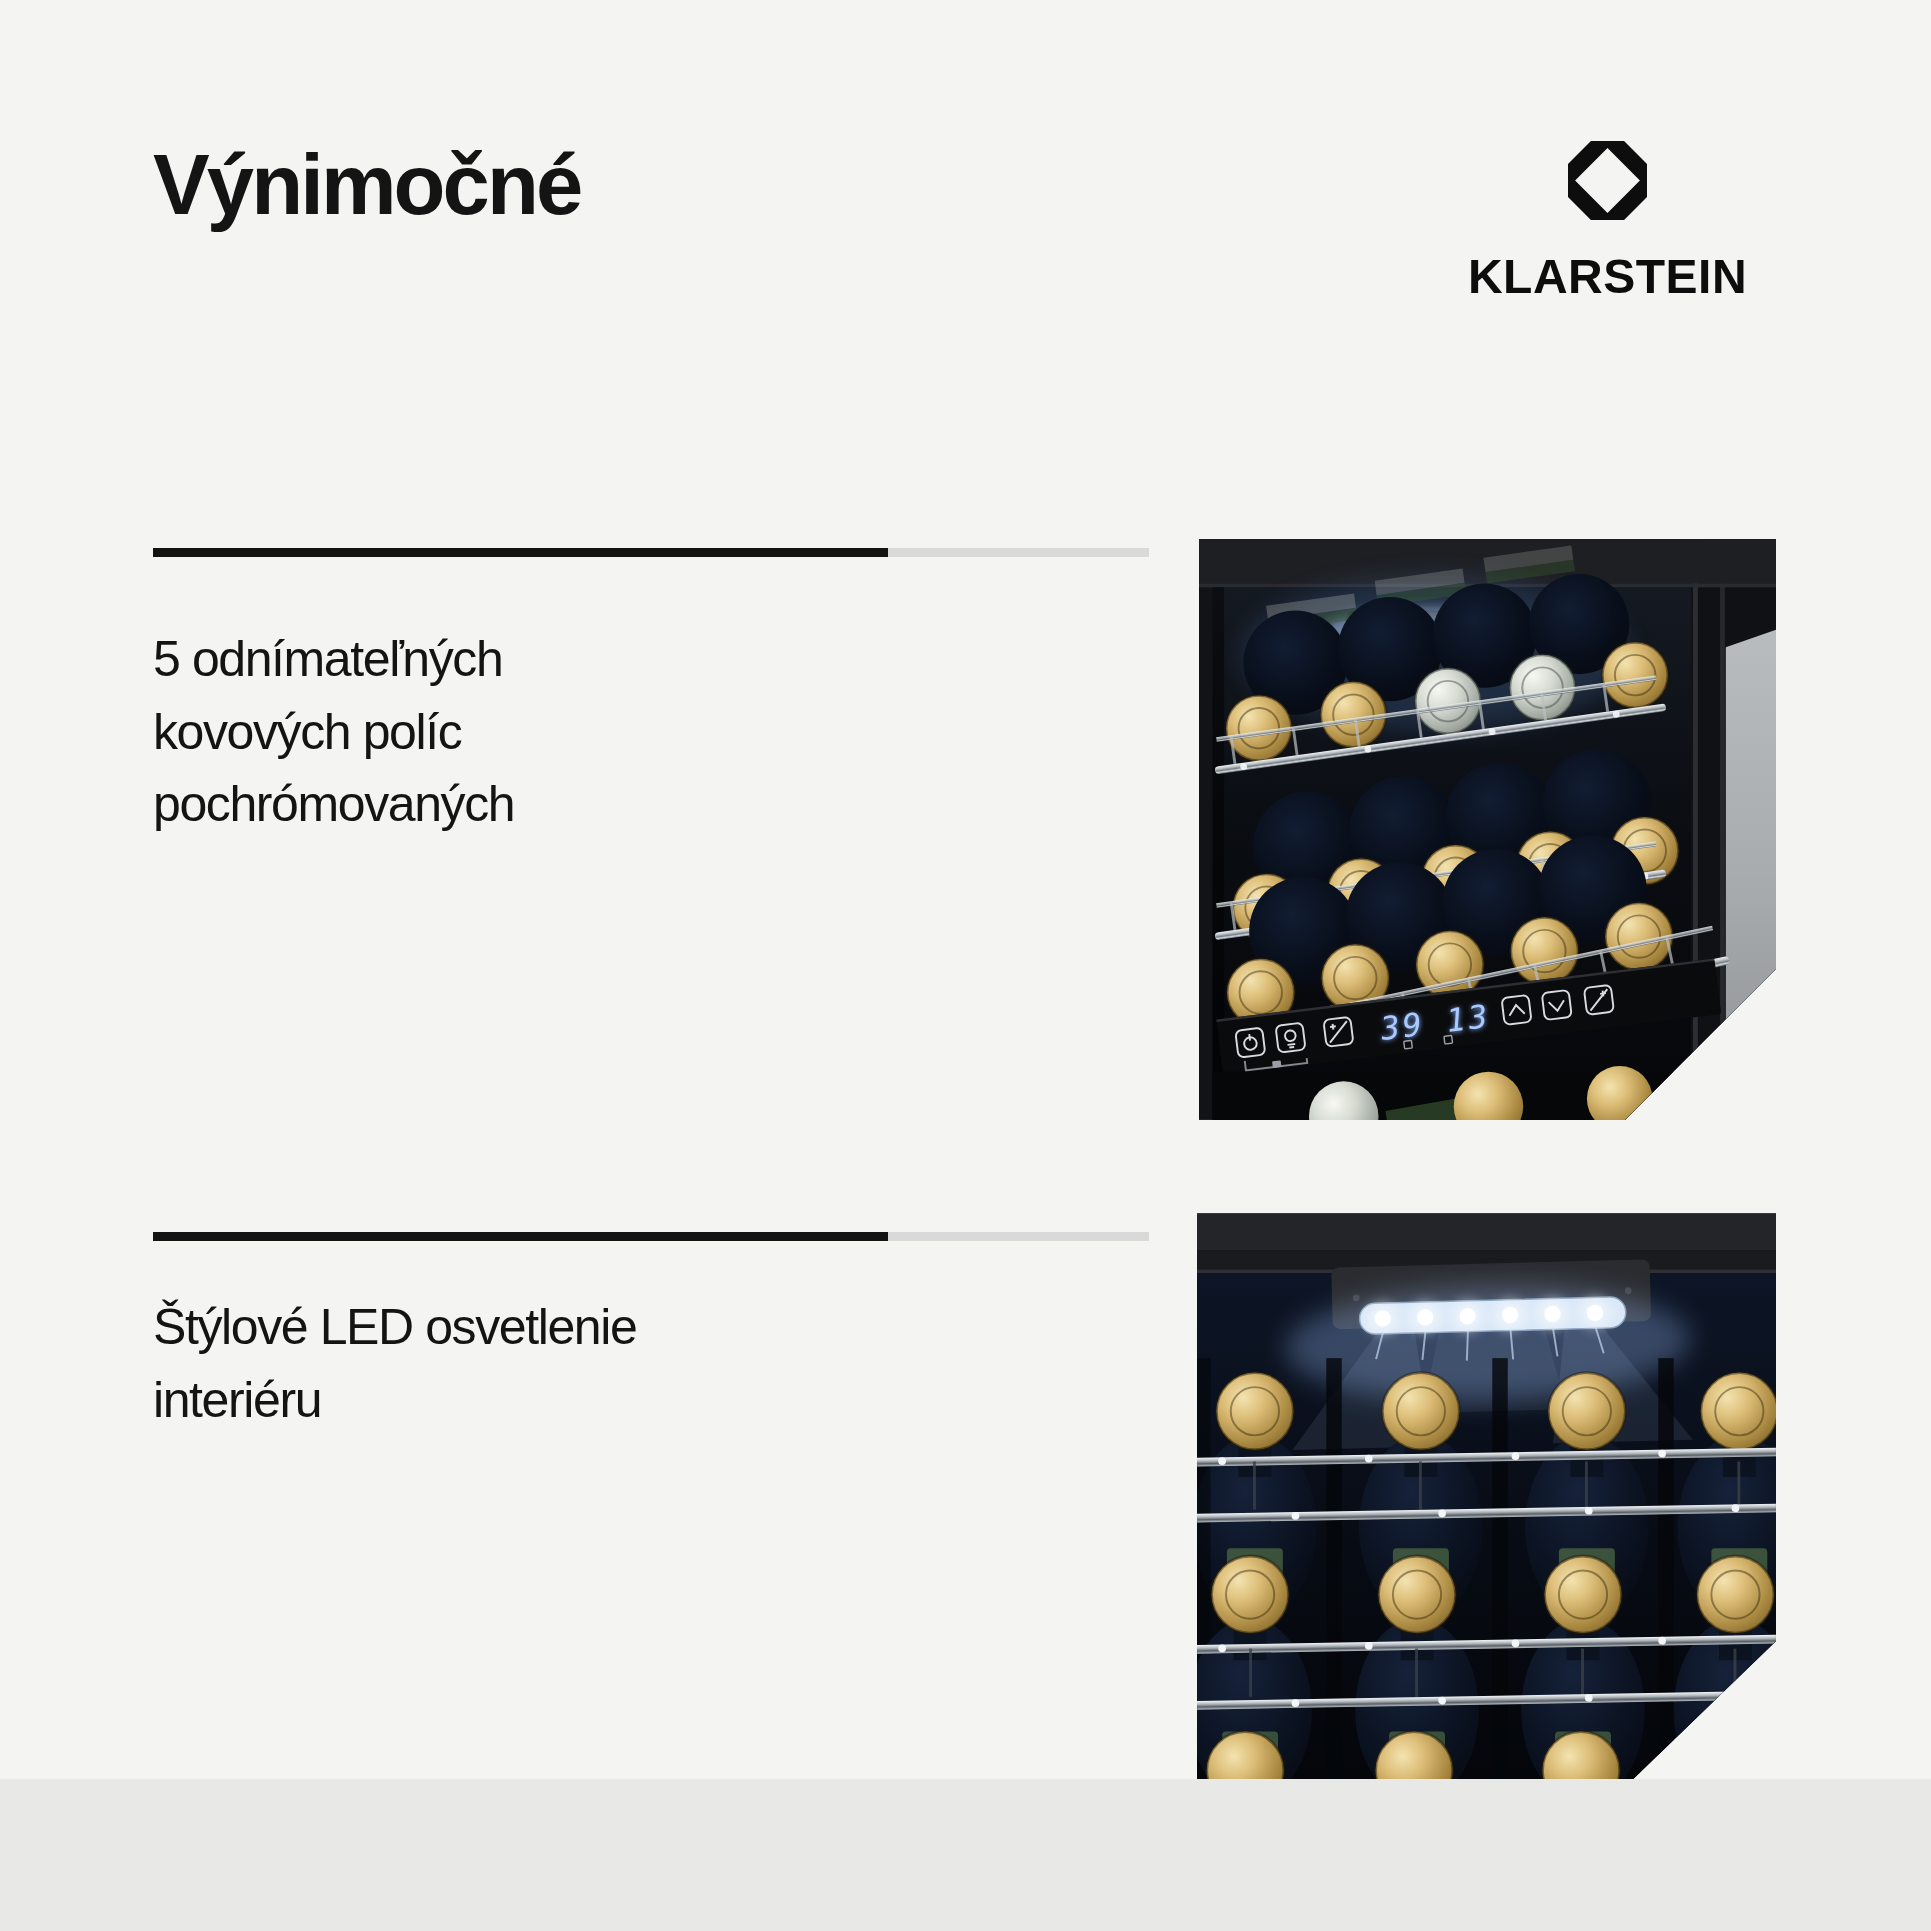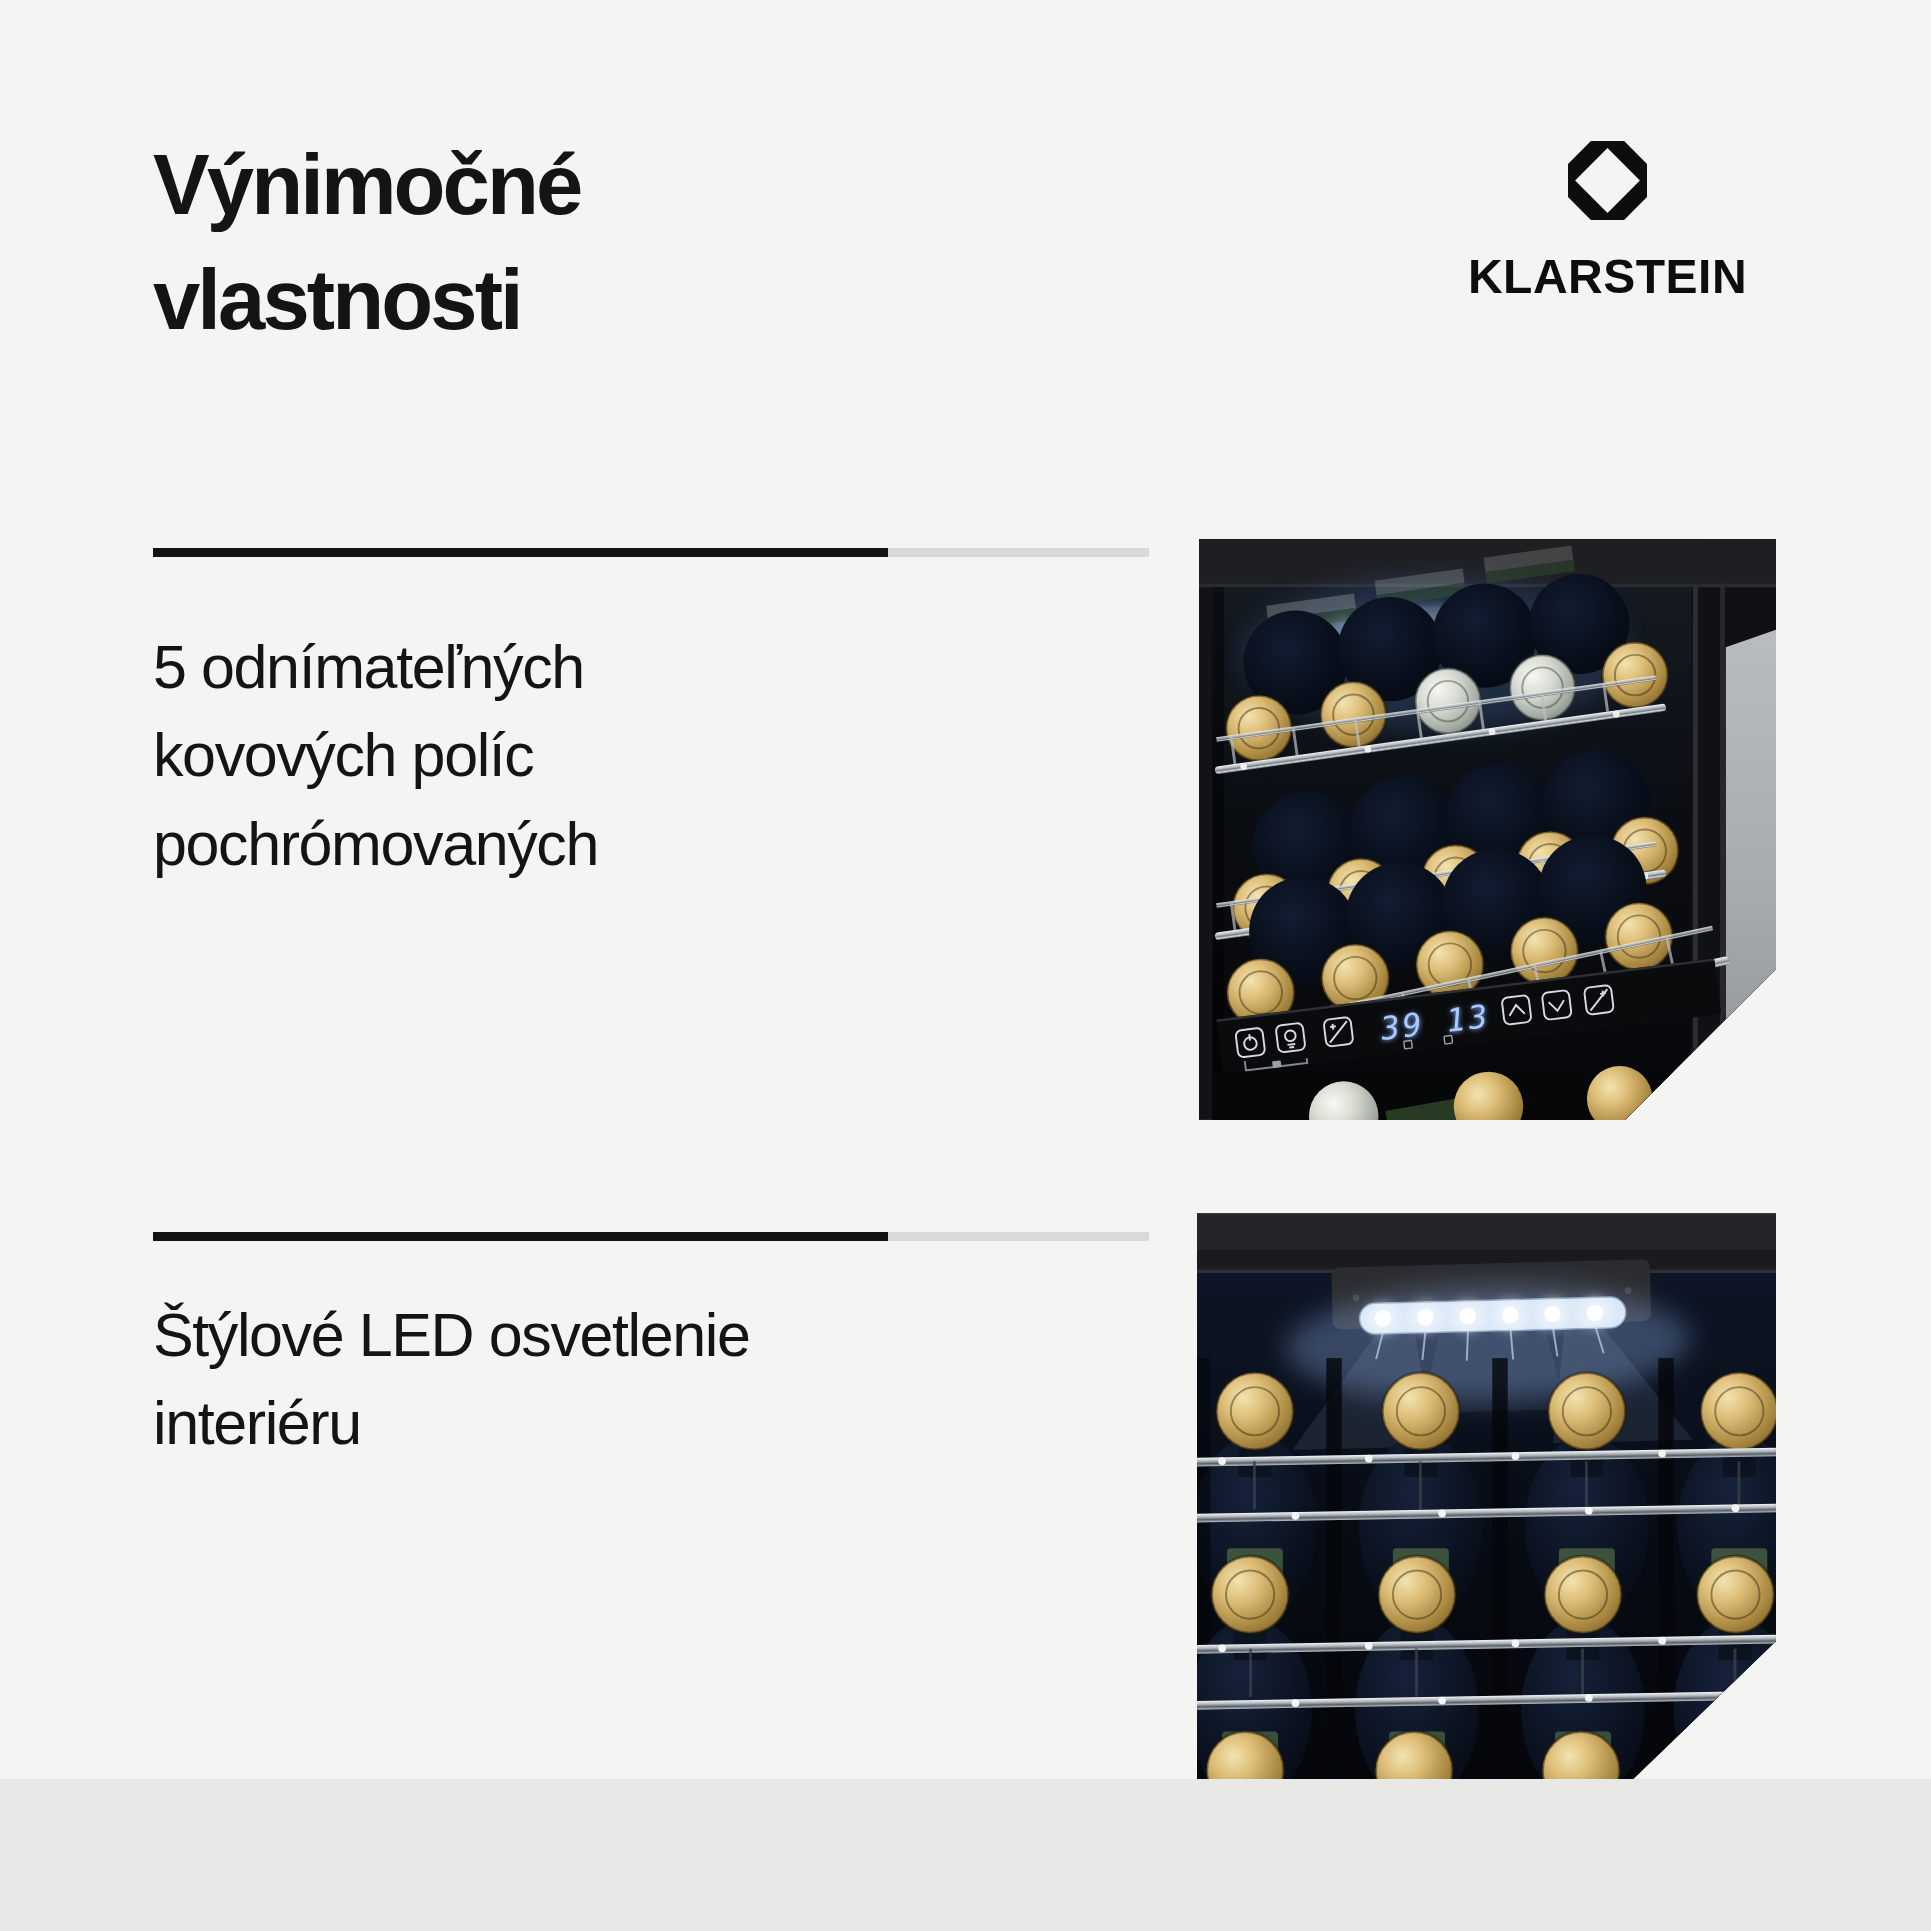--- a/index.html
+++ b/index.html
@@ -29,21 +29,21 @@
   }
   
   .divider{position:absolute; left:153px; width:996px; height:8.7px; display:flex;}
   .divider .dark{width:735px; height:100%; background:var(--divider-dark,#131313);}
   .divider .light{flex:1; height:100%; background:var(--divider-light,#d9d9d9);}
   .divider.d1{top:548px;}
   .divider.d2{top:1232px;}
 
   .feature-text{
     position:absolute; left:153px; margin:0;
-    font-size:61px; font-weight:400; line-height:1.45; letter-spacing:-1.4px;
+    font-size:50px; font-weight:400; line-height:1.45; letter-spacing:-1.4px;
     color:var(--text,#151515);
   }
   .feature-text span{display:block;}
   .feature-text.f1{top:623px;}
   .feature-text.f2{top:1291px;}
 
   .photo{position:absolute; margin:0; padding:0; overflow:hidden;}
   .photo svg{display:block;}
   .photo.p1{
     left:1199px; top:539px; width:577px; height:581px;
@@ -54,21 +54,20 @@
     clip-path:polygon(0 0,100% 0,100% 428px,428px 100%,0 100%);
   }
 </style>
 </head>
 <body>
 
 <div class="canvas">
 
   <h1 class="page-title">
     <span>Výnimočné</span>
-    <span>vlastnosti</span>
   </h1>
 
   <div class="brand">
     <svg class="brand-icon" viewBox="0 0 100 100" aria-hidden="true">
       <path fill="#0d0d0d" fill-rule="evenodd" d="M29,0 L71,0 L100,29 L100,71 L71,100 L29,100 L0,71 L0,29 Z
            M50,9 L91,50 L50,91 L9,50 Z"></path>
     </svg>
     <div class="brand-wordmark">KLARSTEIN</div>
   </div>
 

